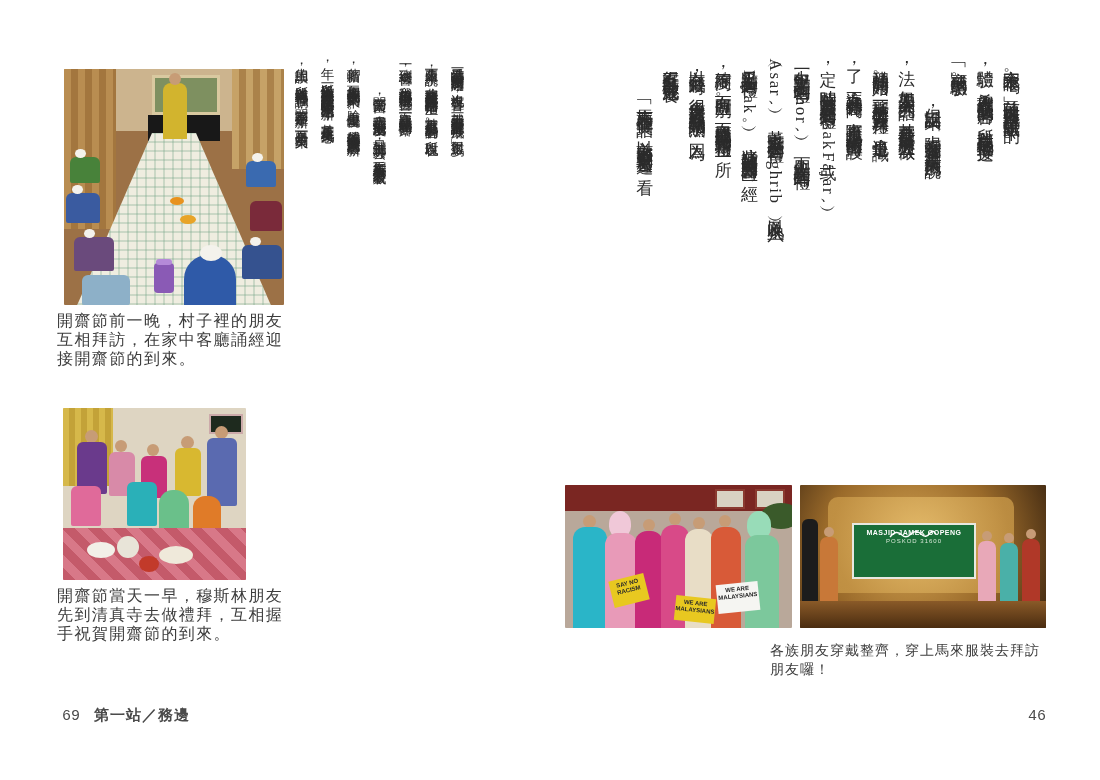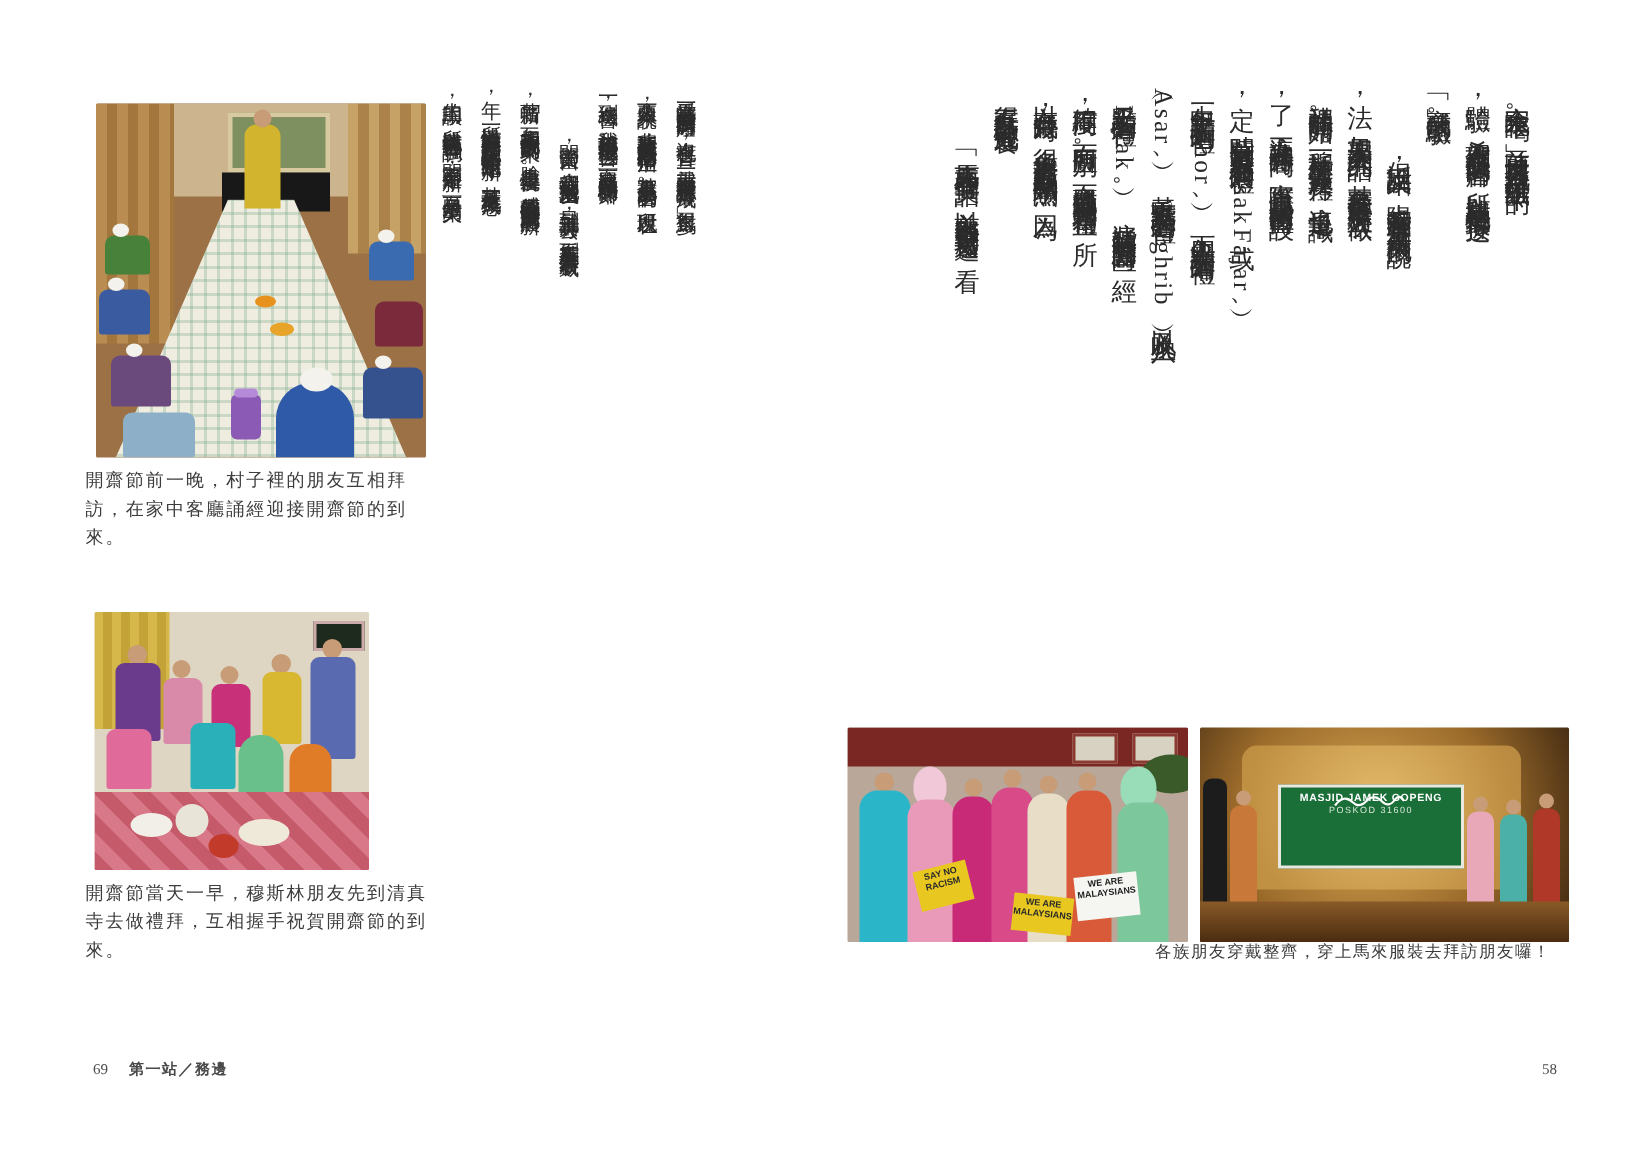--- a/index.html
+++ b/index.html
@@ -9,26 +9,26 @@
 
   
   .vtext{writing-mode:vertical-rl;text-orientation:mixed;}
   .vtext .col{white-space:nowrap;height:100%;}
   .right-cols{left:630px;top:57px;width:394px;height:496px;font-size:17px;
               letter-spacing:1.6px;line-height:26.2px;}
   .left-cols{left:286px;top:57px;width:184px;height:620px;font-size:13.6px;
              letter-spacing:0.9px;line-height:26px;}
 
   
-  .caption{font-family:"Liberation Sans","DejaVu Sans",sans-serif;font-size:12px;
+  .caption{font-family:"Liberation Sans","DejaVu Sans",sans-serif;font-size:16px;
            letter-spacing:1.4px;line-height:19px;color:#3c3c3c;}
   .cap1{left:57px;top:311px;width:228px;}
   .cap2{left:57px;top:586px;width:228px;}
-  .cap3{left:770px;top:626px;width:280px;font-size:11px;letter-spacing:1px;}
-  .footer{font-family:Liberation Serif, serif;font-size:10px;color:#4a4a4a;}
+  .cap3{left:770px;top:641px;width:280px;font-size:14px;letter-spacing:1px;}
+  .footer{font-family:Liberation Mono, monospace;font-size:15px;color:#4a4a4a;}
   .footer-left{left:62px;top:706px;}
   .footer-left .sect{margin-left:14px;font-weight:bold;letter-spacing:1px;}
   .footer-right{left:1028px;top:708px;}
 
   
   .photo{overflow:hidden;border-radius:1px;}
   .photo *{position:absolute;}
 
   
   .photo1{left:64px;top:69px;width:220px;height:236px;background:#9c7146;}
@@ -275,15 +275,15 @@
     <div class="head p4-h3"></div>
     <div class="p4-fig3"></div>
     <div class="head p4-h4"></div>
     <div class="p4-fig4"></div>
     <div class="p4-floor"></div>
   </div>
 
   <div class="abs caption cap3" style="left:220px;">各族朋友穿戴整齊，穿上馬來服裝去拜訪朋友囉！</div>
 
   <div class="abs footer footer-right" style="left:478px;">
-    <span>58</span>
+    <span>46</span>
   </div>
 </div>
 
 </body></html>

